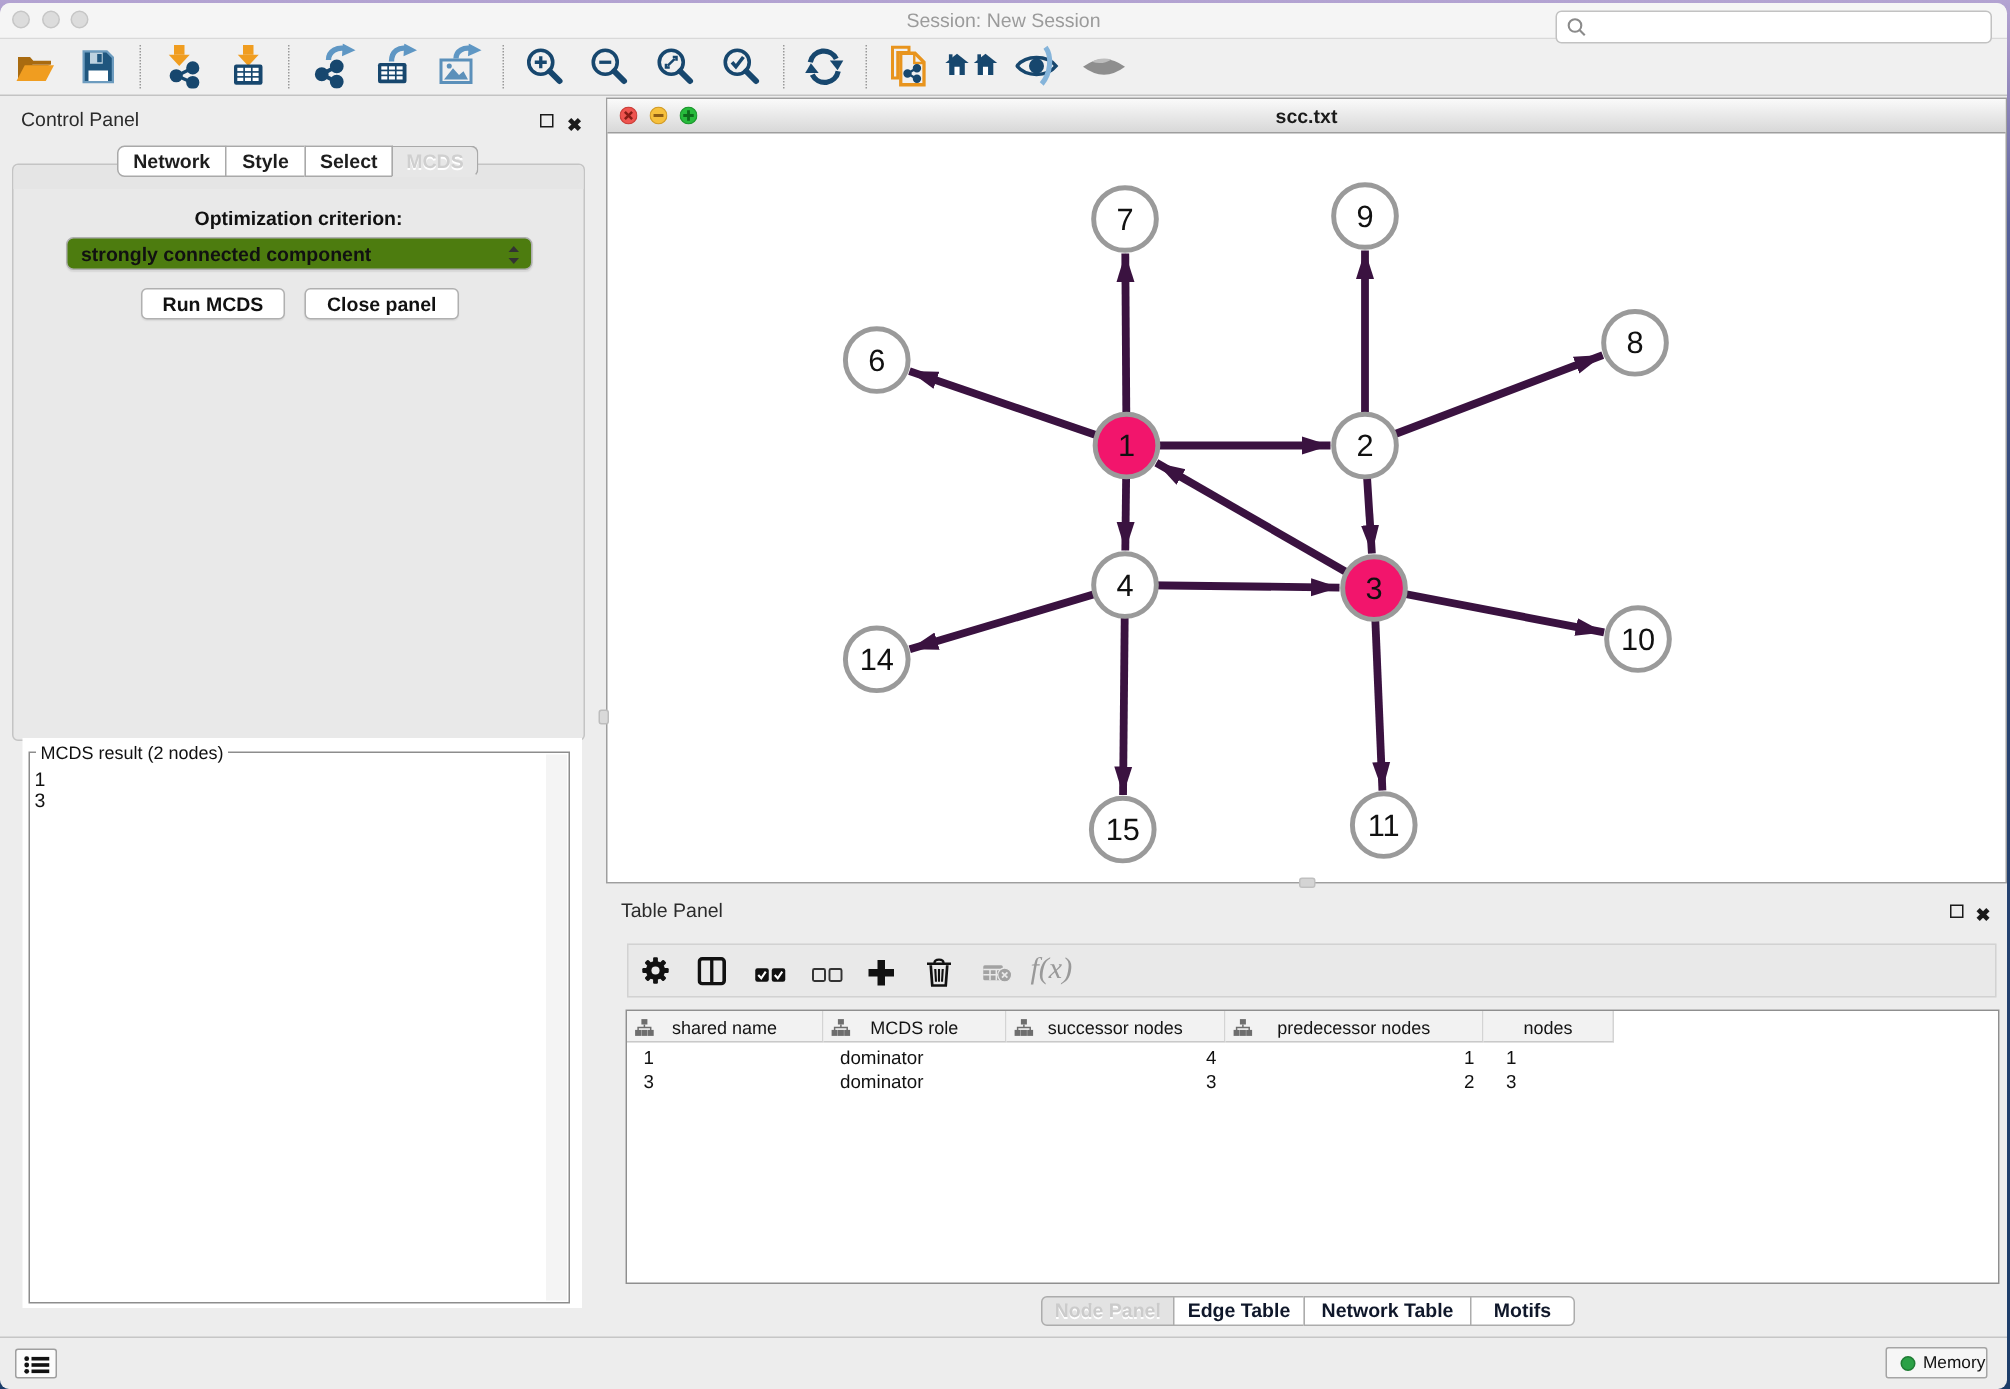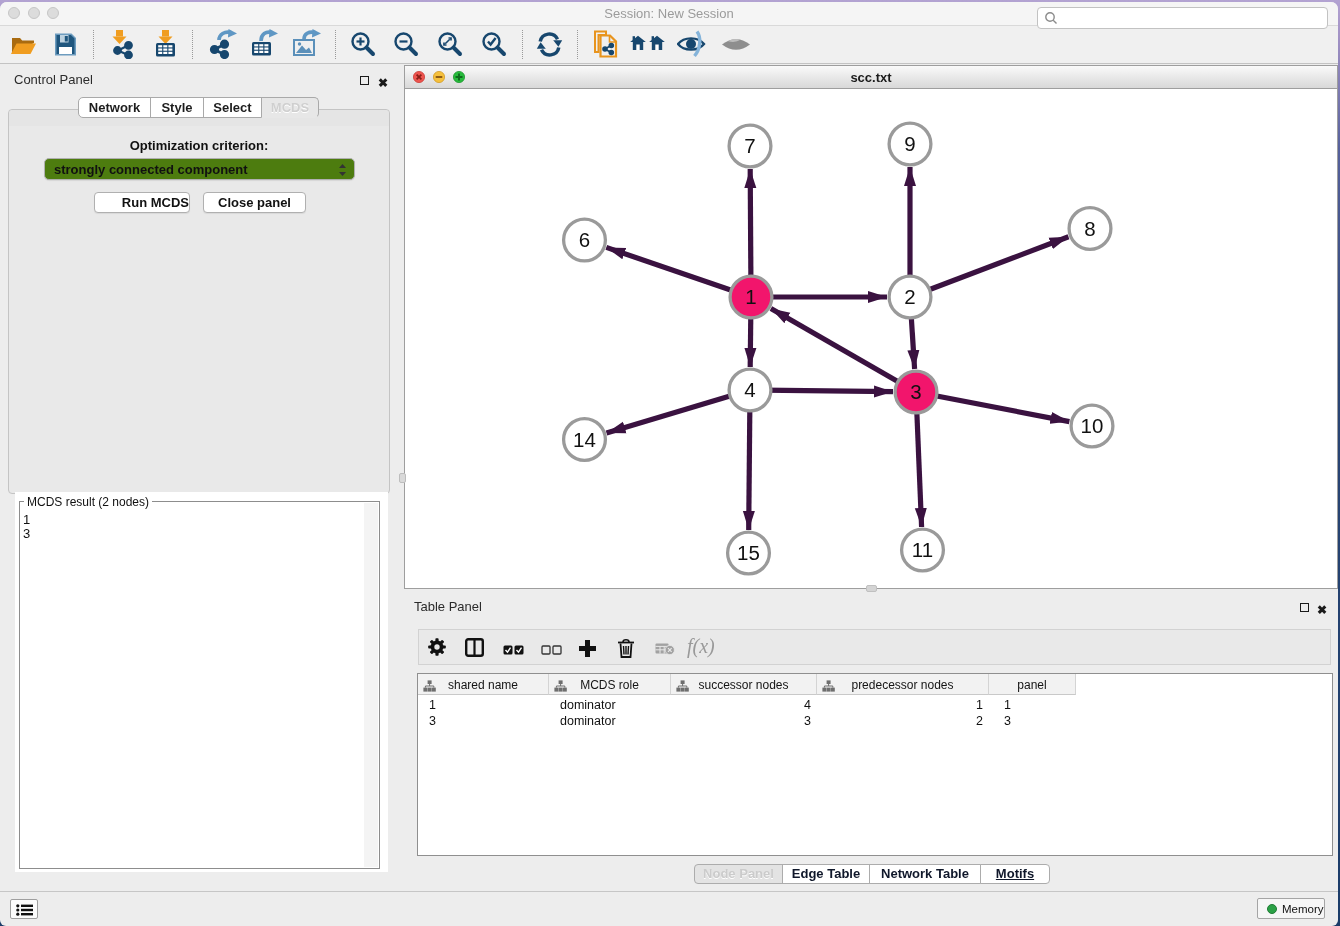--- a/index.html
+++ b/index.html
@@ -53,21 +53,21 @@
 #tp-title{position:absolute;left:414px;top:599px;font-size:13px;color:#2b2b2b;}
 #tp-toolbar{position:absolute;left:418px;top:629px;width:913px;height:36px;background:#e9e9e9;border:1px solid #d2d2d2;box-sizing:border-box;}
 #tbl{position:absolute;left:417px;top:673px;width:916px;height:183px;background:#fff;border:1px solid #8f8f8f;box-sizing:border-box;}
 .th{position:absolute;top:0;height:21px;background:#f2f2f2;border-right:1px solid #d4d4d4;border-bottom:1px solid #c9c9c9;box-sizing:border-box;}
 .th .txt{position:absolute;top:4px;width:100%;text-align:center;font-size:12px;color:#141414;}
 .td{position:absolute;font-size:12.5px;color:#111;height:16px;line-height:16px;}
 
 #bt-tabbar{position:absolute;left:694px;top:864px;height:20px;display:flex;}
 .btab{box-sizing:border-box;height:20px;border:1px solid #acacac;background:#fff;color:#0f172a;font-size:13px;font-weight:bold;text-align:center;line-height:18px;margin-left:-1px;}
 .btab.first{border-radius:4px 0 0 4px;margin-left:0;}
-.btab.last{border-radius:0 4px 4px 0;text-decoration:underline;}
+.btab.last{border-radius:0 4px 4px 0;}
 .btab.sel{background:#e3e3e3;color:#cbcbcb;text-shadow:0 1px 0 #fff;font-weight:bold;}
 #statusline{position:absolute;left:0;top:891px;width:1338px;height:0;border-top:1px solid #c6c6c6;}
 #listbtn{position:absolute;left:10px;top:899px;width:28px;height:20px;background:#fcfcfc;border:1px solid #9f9f9f;border-radius:2px;box-sizing:border-box;}
 #membtn{position:absolute;left:1257px;top:898px;width:68px;height:21px;background:#f6f6f6;border:1px solid #a5a5a5;border-radius:2px;box-sizing:border-box;}
 #membtn .dot{position:absolute;left:9px;top:5px;width:10px;height:10px;border-radius:50%;background:#2ba146;border:1px solid #1f7c34;box-sizing:border-box;}
 #membtn .t{position:absolute;left:24px;top:4px;font-size:11.5px;color:#111;}
 </style>
 </head>
 <body>
 <div id="page">
@@ -240,21 +240,21 @@
  <div class="tab last sel" style="width:58px;">MCDS</div>
 </div>
 <div id="optlabel">Optimization criterion:</div>
 <div id="optsel">
       <span>strongly connected component</span>
  <svg style="position:absolute;right:7px;top:4px" width="9" height="14" viewBox="0 0 9 14">
         <path d="M1,5 L4.5,1 L8,5 Z" fill="#333"></path>
         <path d="M1,9 L4.5,13 L8,9 Z" fill="#333"></path>
       </svg>
 </div>
-<div class="btn" style="left:94px;width:96px;text-align:right;">Run MCDS</div>
+<div class="btn" style="left:94px;width:96px;">Run MCDS</div>
 <div class="btn" style="left:203px;width:103px;">Close panel</div>
 <div id="reswhite"></div>
 <div id="resbox"></div>
 <div id="resscroll"></div>
 <div id="reslegend">MCDS result (2 nodes)</div>
 <div class="resitem" style="top:512px;">1</div>
 <div class="resitem" style="top:526px;">3</div>
 
 <div id="netwin">
  <div id="nettitle"></div>
@@ -436,21 +436,21 @@
               <rect x="4.6" y="7.6" width="4" height="4"></rect>
               <rect x="8.8" y="7.6" width="4" height="4"></rect>
             </g>
             <g stroke="#6e6e6e" stroke-width="1" fill="none">
               <path d="M6.6,4 V6 M2.4,7.6 V6 H10.8 V7.6"></path>
             </g>
           </svg></span>
         <div class="txt">predecessor nodes</div>
       </div>
 <div class="th" style="left:571px;width:87px;">
-        <div class="txt">panel</div>
+        <div class="txt">nodes</div>
       </div>
 <div class="td" style="left:11px;top:23px;">1</div>
 <div class="td" style="left:142px;top:23px;">dominator</div>
 <div class="td" style="left:353px;top:23px;width:40px;text-align:right;">4</div>
 <div class="td" style="left:525px;top:23px;width:40px;text-align:right;">1</div>
 <div class="td" style="left:586px;top:23px;">1</div>
 <div class="td" style="left:11px;top:39px;">3</div>
 <div class="td" style="left:142px;top:39px;">dominator</div>
 <div class="td" style="left:353px;top:39px;width:40px;text-align:right;">3</div>
 <div class="td" style="left:525px;top:39px;width:40px;text-align:right;">2</div>

